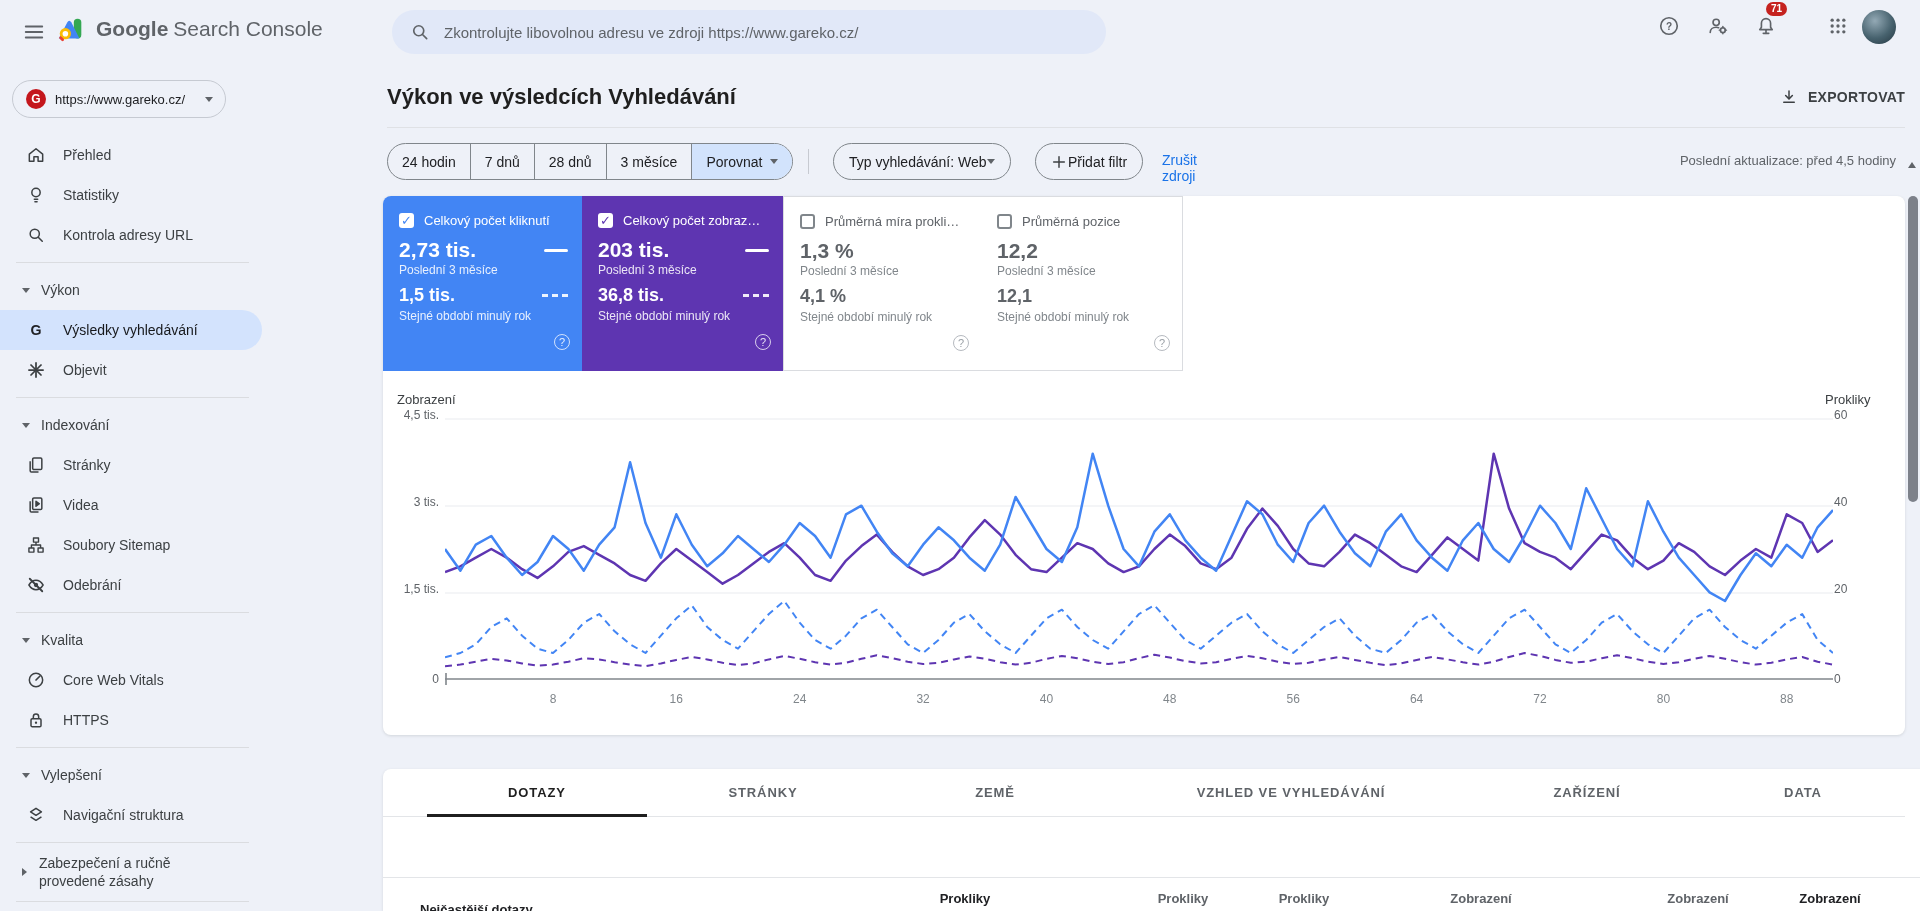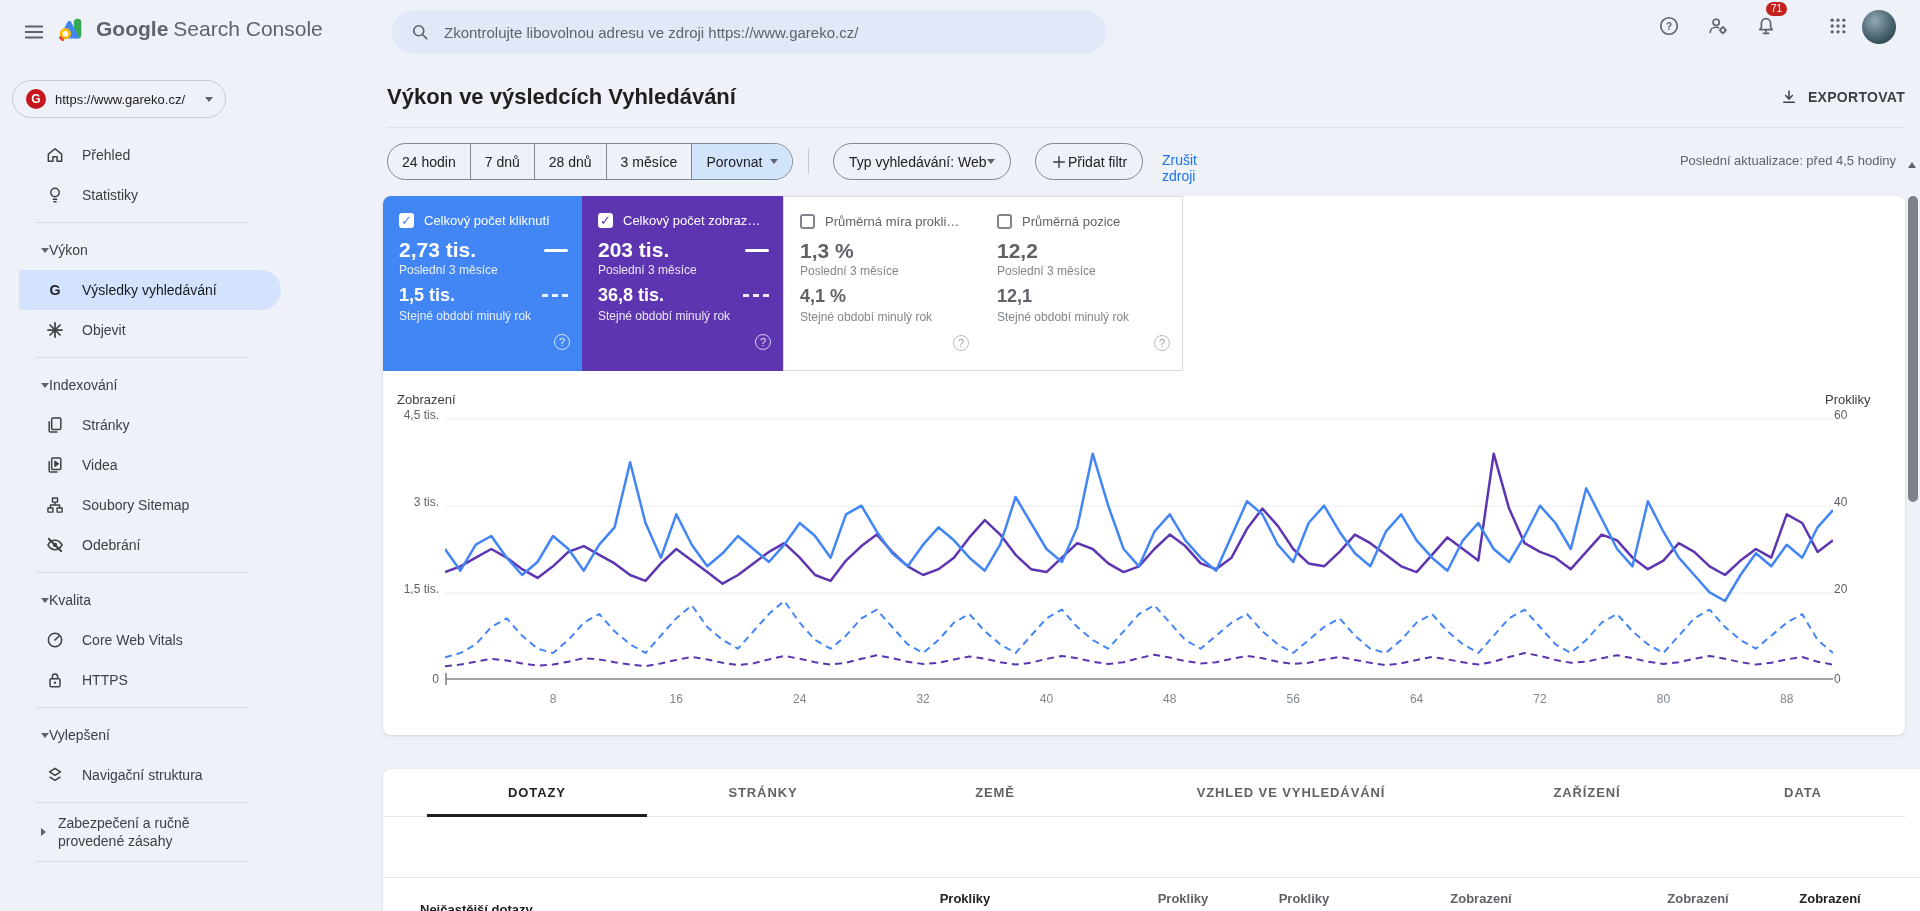--- a/index.html
+++ b/index.html
@@ -18,39 +18,39 @@
   .hamburger { left:14px; top:12px; }
   .logo { position:absolute; left:56px; top:14px; display:flex; align-items:center; gap:10px; }
   .logo-text { font-size:21px; color:#5f6368; white-space:nowrap; }
   .logo-text b { font-weight:700; margin-right:5px; }
   .searchbar { position:absolute; left:392px; top:10px; width:714px; height:44px;
     background:#e1e8f8; border-radius:22px; display:flex; align-items:center; padding:0 18px; gap:14px; }
   .searchbar input { flex:1; border:none; outline:none; background:transparent;
     font-size:15px; color:#3c4043; font-family:inherit; }
   .searchbar input::placeholder { color:#5f6368; opacity:1; }
   .badge { position:absolute; left:20px; top:-4px; background:#c5221f; color:#fff;
-    font-size:10px; font-weight:normal; border-radius:9px; padding:2px 5px; line-height:1; }
+    font-size:10px; font-weight:bold; border-radius:9px; padding:2px 5px; line-height:1; }
   .avatar { position:absolute; left:1862px; top:10px; width:34px; height:34px; border-radius:50%;
     background:radial-gradient(circle at 38% 32%, #93a9b5, #47626e 55%, #243640); cursor:pointer; }
 
   
   .property { position:absolute; left:12px; top:80px; width:214px; height:38px;
     border:1px solid #c6cad2; border-radius:19px; display:flex; align-items:center;
     padding:0 12px 0 13px; gap:9px; cursor:pointer; background:transparent; }
   .favicon { width:20px; height:20px; border-radius:50%; background:#c4161c; color:#fff;
     font-size:12px; font-weight:bold; display:flex; align-items:center; justify-content:center; flex:none; }
   .property .url { font-size:13px; color:#202124; flex:1; white-space:nowrap; }
 
   
-  .sidebar { position:absolute; left:0; top:135px; width:265px;padding-left:19px; }
+  .sidebar { position:absolute; left:0; top:135px; width:265px; }
   .nav-item { height:40px; display:flex; align-items:center; gap:17px; padding-left:26px;
     color:#3c4043; cursor:pointer; }
   .nav-item .ni-icon { width:20px; height:20px; flex:none; display:flex; align-items:center; justify-content:center; }
   .nav-item.active { background:#d3e3fd; border-radius:0 21px 21px 0; width:262px; color:#17191c; }
-  .nav-sec { height:40px; display:flex; align-items:center; padding-left:22px; color:#3c4043; cursor:pointer; }
+  .nav-sec { height:40px; display:flex; align-items:center; gap:11px; padding-left:22px; color:#3c4043; cursor:pointer; }
   .nav-div { height:1px; background:#dadce0; margin:7px 16px; }
   .tri-down { width:0; height:0; border-left:4px solid transparent; border-right:4px solid transparent;
     border-top:5px solid #5f6368; }
   .tri-right { width:0; height:0; border-top:4px solid transparent; border-bottom:4px solid transparent;
     border-left:5px solid #5f6368; }
   .nav-collapsed { display:flex; gap:12px; padding-left:22px; align-items:center; min-height:44px; color:#3c4043; cursor:pointer; }
   .nav-collapsed .lbl { width:196px; line-height:18px; }
 
   
   .page-title { position:absolute; left:387px; top:84px; font-size:22px; color:#1f1f1f; }
@@ -236,20 +236,29 @@
   <div class="nav-item">
     <span class="ni-icon">
       <svg class="ic" width="20" height="20" viewBox="0 0 24 24" fill="none" stroke="#3c4043" stroke-width="1.8" stroke-linecap="round">
           <circle cx="12" cy="9" r="5"></circle>
           <line x1="10" y1="17" x2="14" y2="17"></line>
           <line x1="10.7" y1="20" x2="13.3" y2="20"></line>
         </svg>
     </span>
     <span>Statistiky</span>
   </div>
+  <div class="nav-item">
+    <span class="ni-icon">
+      <svg class="ic" width="20" height="20" viewBox="0 0 24 24" fill="none" stroke="#3c4043" stroke-width="1.8" stroke-linecap="round">
+          <circle cx="10.5" cy="10.5" r="5.5"></circle>
+          <line x1="15" y1="15" x2="19.5" y2="19.5"></line>
+        </svg>
+    </span>
+    <span>Kontrola adresy URL</span>
+  </div>
 
   <div class="nav-div"></div>
 
   <div class="nav-sec">
     <span class="tri-down"></span>
     <span>Výkon</span>
   </div>
   <div class="nav-item active">
     <span class="ni-icon">
       <svg class="ic" width="20" height="20" viewBox="0 0 24 24">

